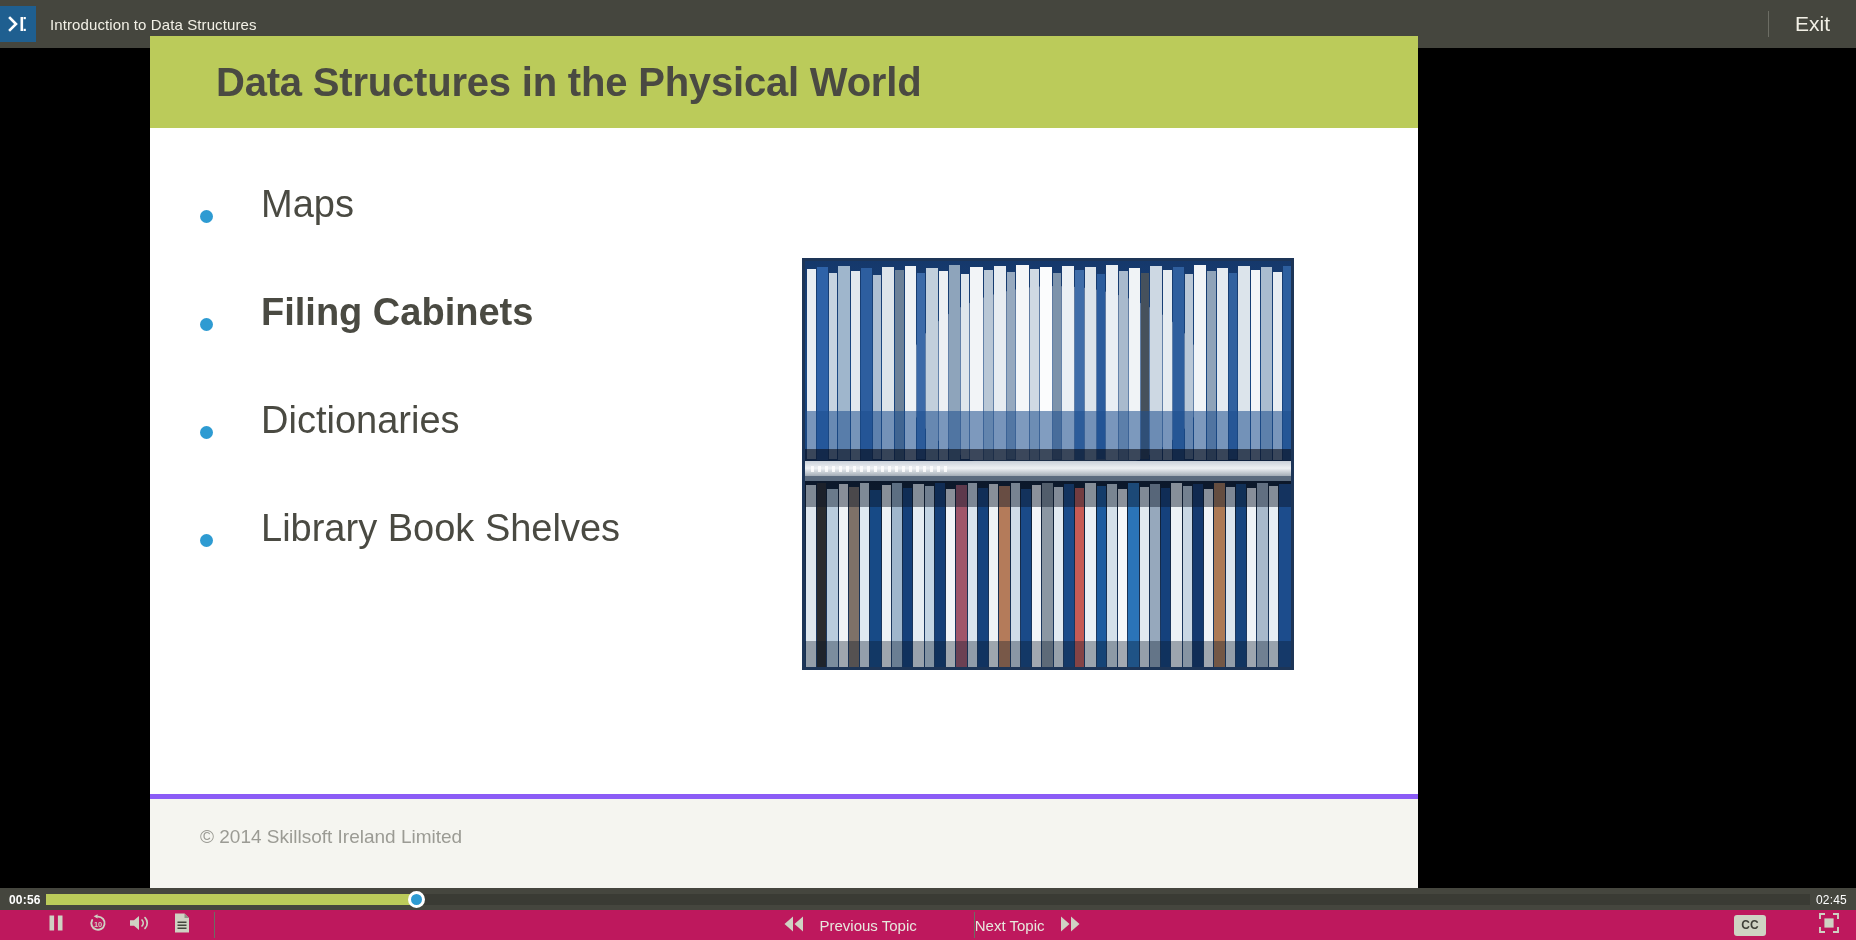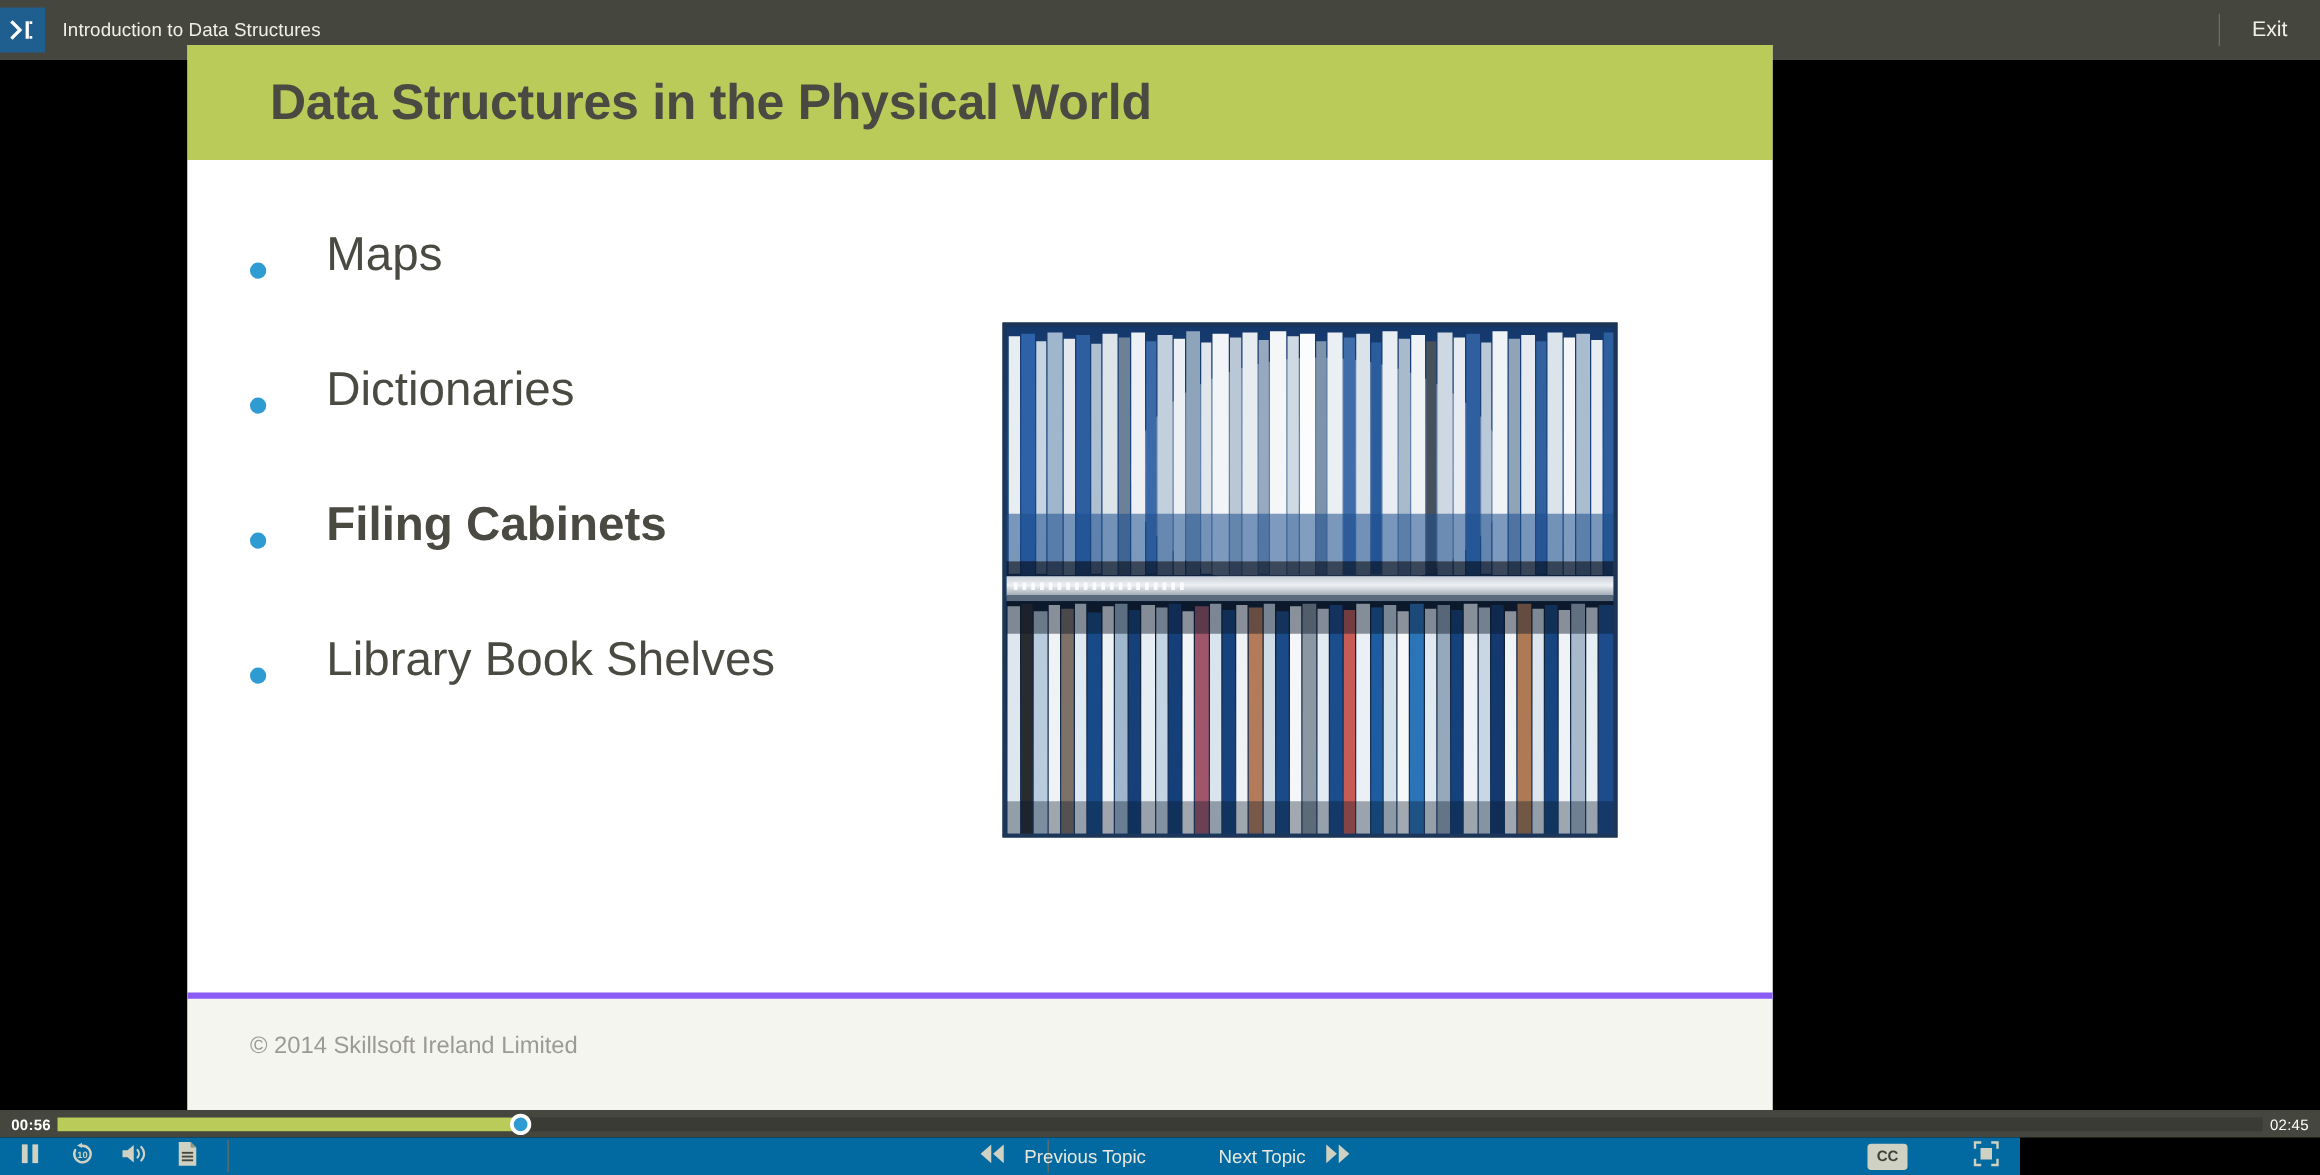--- a/index.html
+++ b/index.html
@@ -52,21 +52,21 @@
     display: flex;
     align-items: center;
   }
   #topbar-divider {
     width: 1px; height: 26px;
     background: #6c6d64;
     margin-right: 0px;
   }
   #exit-button {
     color: #f2f0e6;
-    font-size: 17px;
+    font-size: 21px;
     padding: 0 26px;
     height: 36px;
     display: flex;
     align-items: center;
     cursor: pointer;
     white-space: nowrap;
   }
 
   
   #stage {
@@ -204,24 +204,25 @@
     background: #2e9bd2;
     border: 3px solid #ffffff;
     margin-left: -8px;
     cursor: pointer;
   }
 
   
   #controlbar {
     position: absolute;
     left: 0; top: 910px;
-    width: 1616px; height: 30px;
-    background: #0369a1;
-    display: flex;
-    align-items: center;
+    width: 1856px; height: 30px;
+    background: #be185d;
+    display: flex;
+    align-items: center;
+    padding-left: 32px;
   }
   .ctl {
     display: flex;
     align-items: center;
     justify-content: center;
     cursor: pointer;
     flex: 0 0 auto;
   }
   #pause-button   { width: 40px; height: 30px; margin-left: 4px; }
   #replay10-button{ width: 40px; height: 30px; margin-left: 2px; }
@@ -321,25 +322,25 @@
 
     <div id="slide-body">
 
       <ul id="bullet-list">
         <li class="bullet-row">
           <span class="bullet-dot"></span>
           <span class="bullet-text">Maps</span>
         </li>
         <li class="bullet-row">
           <span class="bullet-dot"></span>
-          <span class="bullet-text">Dictionaries</span>
+          <span class="bullet-text bold">Filing Cabinets</span>
         </li>
         <li class="bullet-row">
           <span class="bullet-dot"></span>
-          <span class="bullet-text bold">Filing Cabinets</span>
+          <span class="bullet-text">Dictionaries</span>
         </li>
         <li class="bullet-row">
           <span class="bullet-dot"></span>
           <span class="bullet-text">Library Book Shelves</span>
         </li>
       </ul>
 
       <div id="photo-frame">
         <svg id="photo-canvas" viewBox="0 0 486 406" preserveAspectRatio="none">
           <defs>

